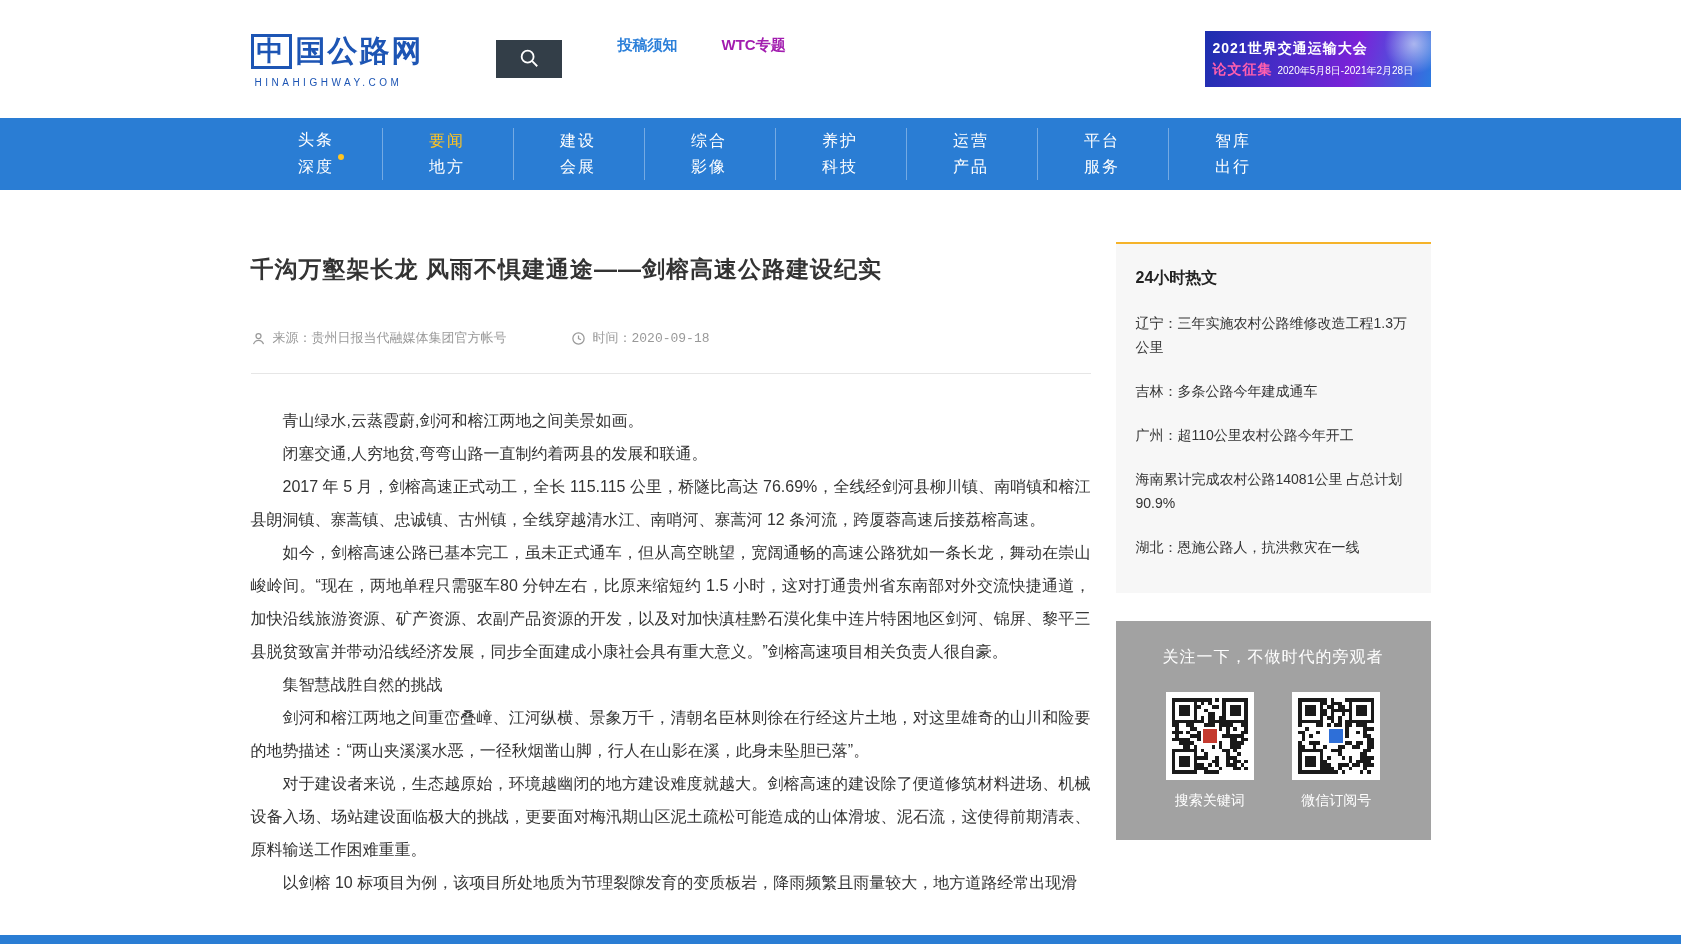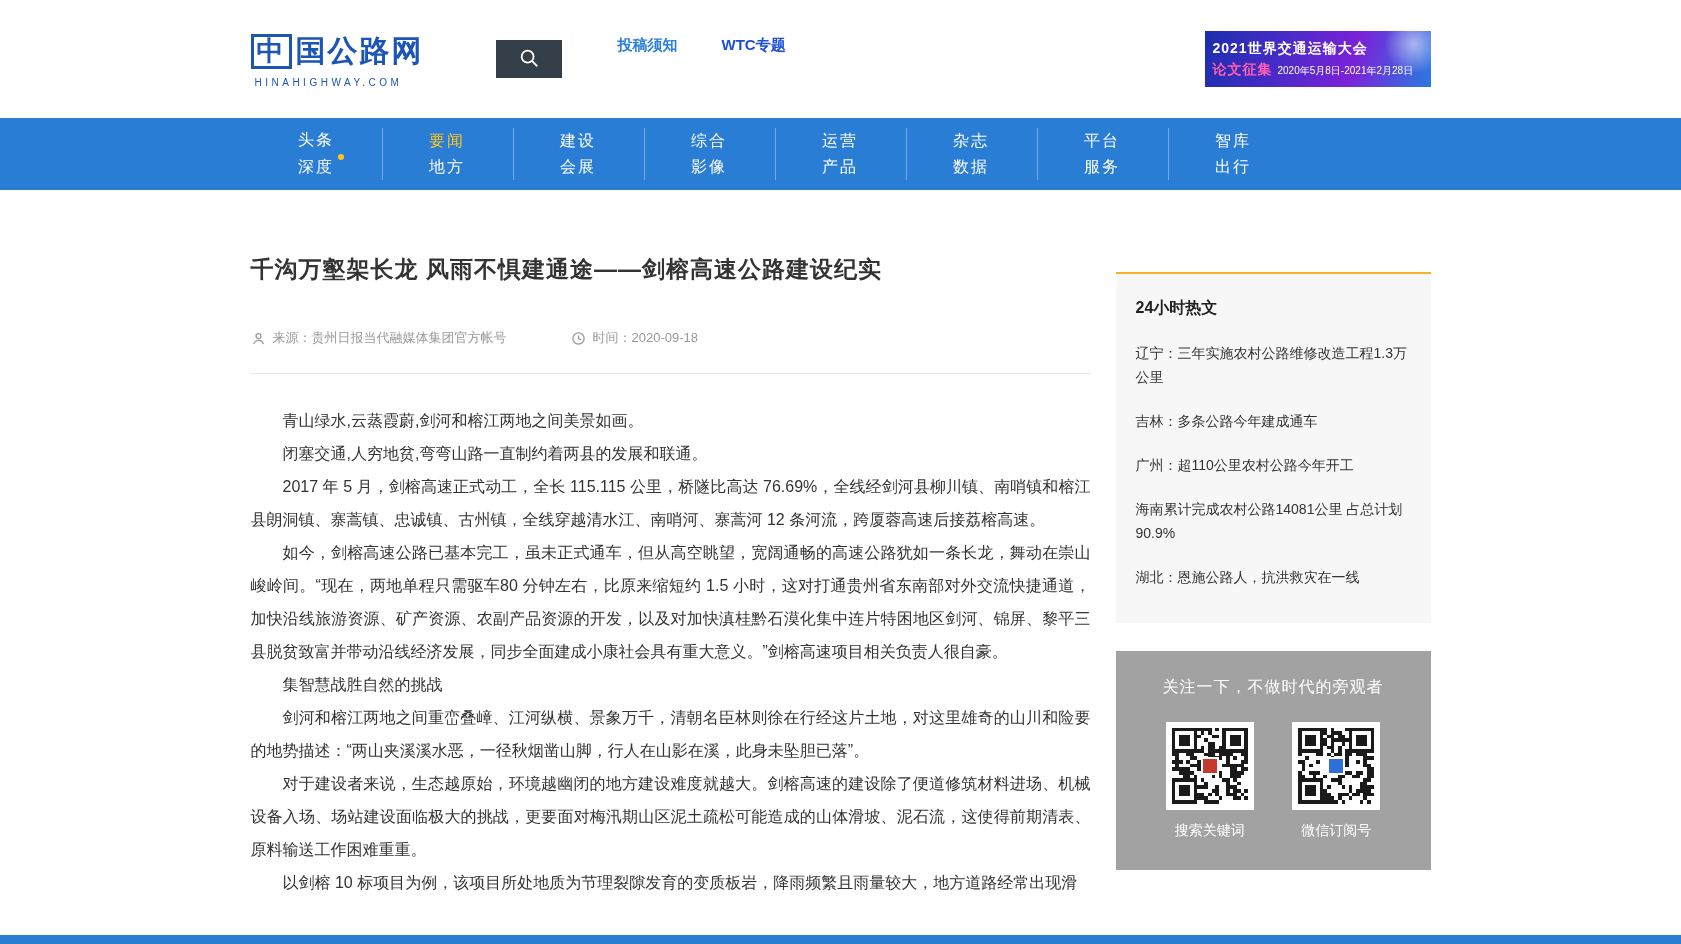--- a/index.html
+++ b/index.html
@@ -17,21 +17,21 @@
   .search { display:flex; margin-left:72px; }
   .search-input { width:328px; height:38px; border:1px solid #ccc; border-right:none; padding:0 12px;
     font-size:14px; color:#555; outline:none; font-family:inherit; }
   .search-input::placeholder { color:#a9a9a9; }
   .search-btn { width:66px; height:38px; background:#333e48; border:none; cursor:pointer;
     display:flex; align-items:center; justify-content:center; }
 
   .header-links { display:flex; align-items:flex-start; margin-left:56px; margin-top:-28px; gap:44px; }
   .hlink { font-size:15px; cursor:pointer; }
   .hlink-blue { color:#2b7fd9; font-weight:bold; }
-  .hlink-dark { color:#1d4ed8; font-weight:bold; }
+  .hlink-dark { color:#a21caf; font-weight:bold; }
 
   .banner { margin-left:auto; width:226px; height:56px; cursor:pointer;
     background:linear-gradient(105deg,#1b2fae 0%,#4a2bc8 35%,#7a22d8 65%,#2a7be0 100%);
     display:flex; flex-direction:column; justify-content:center; padding:4px 8px; position:relative; overflow:hidden; }
   .banner::after { content:""; position:absolute; right:-18px; top:-22px; width:70px; height:70px;
     background:radial-gradient(circle,rgba(255,255,255,.55),rgba(255,255,255,0) 60%); }
   .banner-line1 { color:#fff; font-size:14px; font-weight:bold; letter-spacing:1px; }
   .banner-line2 { display:flex; align-items:baseline; gap:5px; margin-top:3px; }
   .banner-cta { color:#ff5fae; font-size:14px; font-weight:bold; letter-spacing:1px; }
   .banner-date { color:#fff; font-size:10px; }
@@ -42,25 +42,25 @@
   .nav-group { width:131px; display:flex; flex-direction:column; align-items:center; justify-content:center;
     gap:10px; position:relative; cursor:pointer; }
   .nav-group + .nav-group::before { content:""; position:absolute; left:0; top:10px; bottom:10px; width:1px;
     background:rgba(255,255,255,.35); }
   .nav-label { color:#fff; font-size:16px; line-height:1; letter-spacing:2px; }
   .nav-label.active { color:#ffc421; }
   .nav-bottom { position:relative; }
   .nav-dot { position:absolute; right:-10px; top:-4px; width:6px; height:6px; border-radius:50%; background:#ffc421; }
 
   
-  .main { width:1180px; margin:52px auto 0; display:flex; gap:25px; align-items:center; }
+  .main { width:1180px; margin:52px auto 0; display:flex; gap:25px; align-items:flex-start; }
   .article { width:840px; }
   .article-title { font-size:23px; font-weight:600; color:#333; letter-spacing:1px; margin:12px 0 44px; }
   .meta { display:flex; align-items:center; color:#999; font-size:13px; }
-  .meta-item { display:flex; align-items:center; gap:7px; }
+  .meta-item { display:flex; align-items:center; gap:7px;font-family:Liberation Mono, monospace; }
   .meta-item + .meta-item { margin-left:64px; }
   .meta-icon { display:flex; }
   .article-divider { border-bottom:1px solid #e6e6e6; margin:26px 0 30px; }
   .article-body p { font-size:16px; line-height:33px; color:#333; text-indent:2em; text-align:justify; }
 
   
   .sidebar { width:315px; }
   .hot-box { background:#f7f7f7; border-top:2px solid #f5b32a; padding:24px 20px 14px; }
   .hot-title { font-size:16px; font-weight:bold; color:#222; margin-bottom:22px; }
   .hot-item { font-size:14px; color:#333; line-height:24px; margin-bottom:20px; cursor:pointer; }
@@ -131,26 +131,26 @@
     </div>
     <div class="nav-group">
       <span class="nav-label">建设</span>
       <span class="nav-label">会展</span>
     </div>
     <div class="nav-group">
       <span class="nav-label">综合</span>
       <span class="nav-label">影像</span>
     </div>
     <div class="nav-group">
+      <span class="nav-label">养护</span>
+      <span class="nav-label">科技</span>
+    </div>
+    <div class="nav-group">
       <span class="nav-label">运营</span>
       <span class="nav-label">产品</span>
-    </div>
-    <div class="nav-group">
-      <span class="nav-label">杂志</span>
-      <span class="nav-label">数据</span>
     </div>
     <div class="nav-group">
       <span class="nav-label">平台</span>
       <span class="nav-label">服务</span>
     </div>
     <div class="nav-group">
       <span class="nav-label">智库</span>
       <span class="nav-label">出行</span>
     </div>
   </div>

